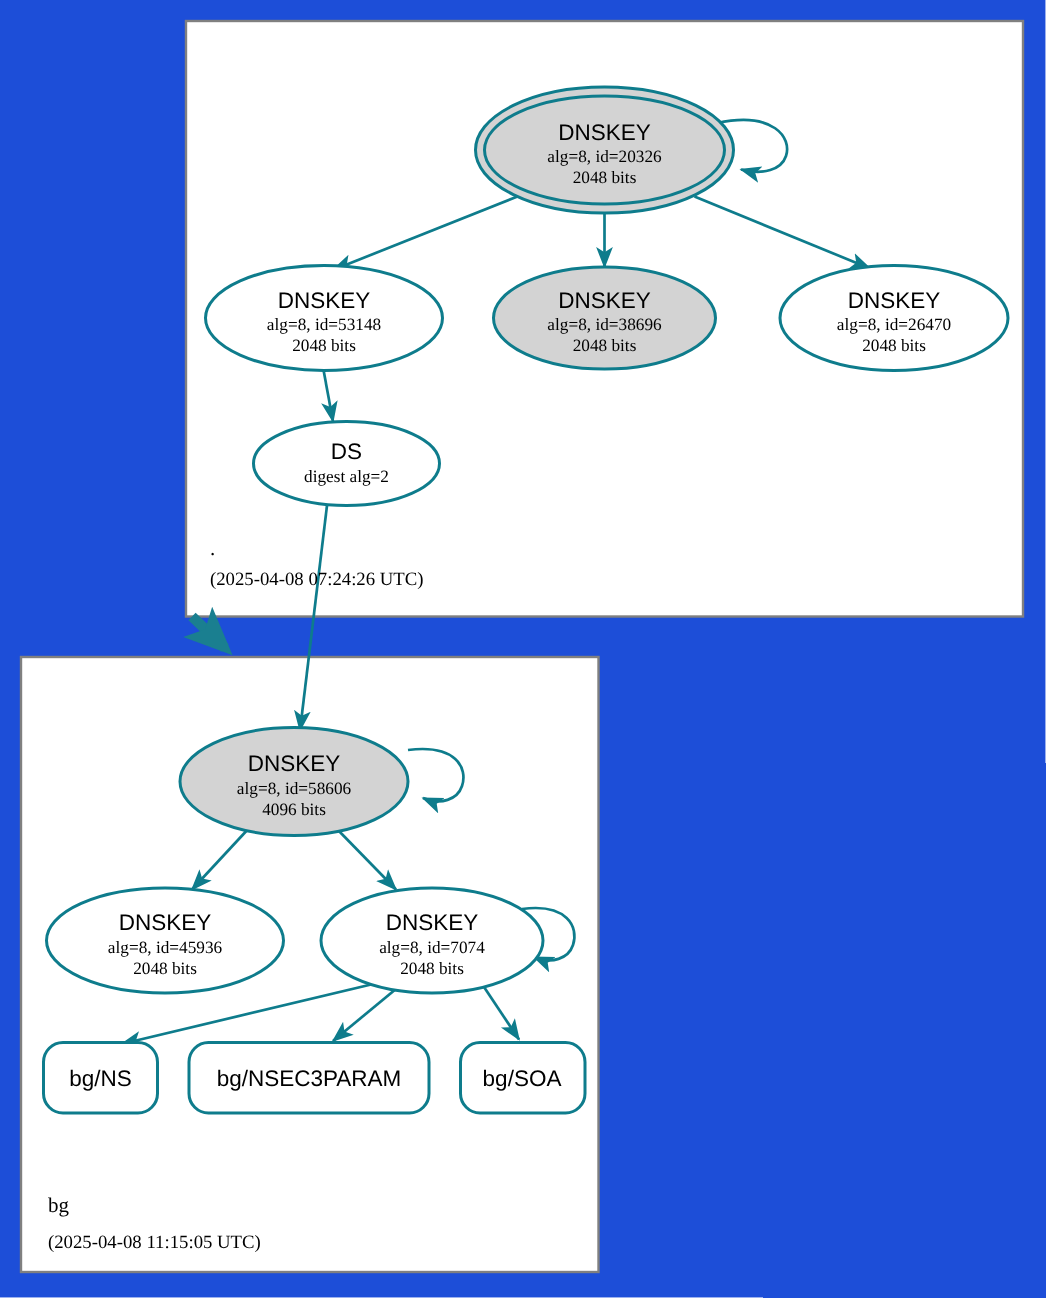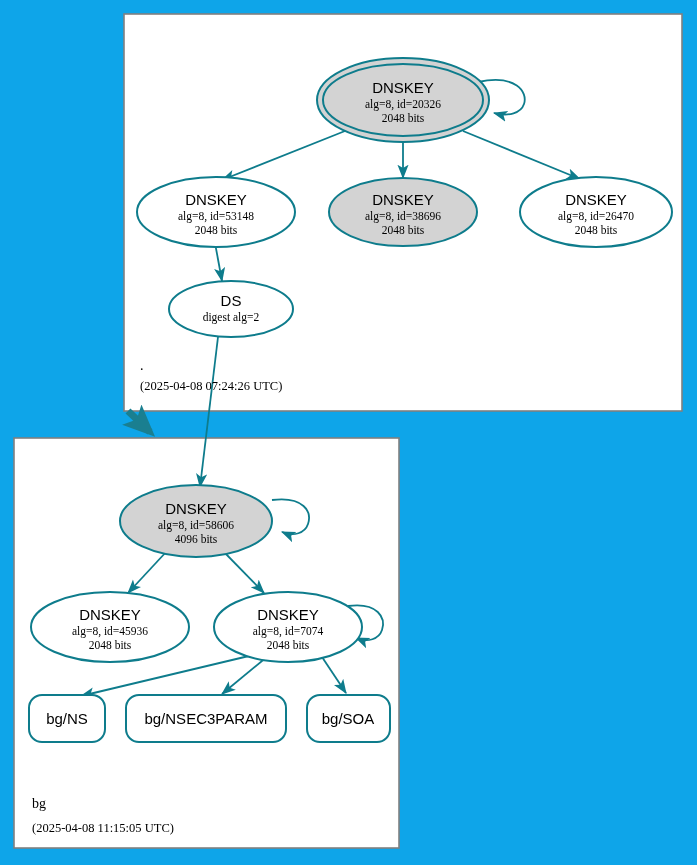--- a/index.html
+++ b/index.html
@@ -4,21 +4,21 @@
 <style>
   html, body {
     margin: 0;
     padding: 0;
     background: #ffffff;
   }
   #canvas {
     position: relative;
     width: 697px;
     height: 865px;
-    background: #0ea5e9;
+    background: #1d4ed8;
     font-family: "Liberation Serif", serif;
     overflow: hidden;
   }
   svg#graph {
     position: absolute;
     top: 0;
     left: 0;
     width: 697px;
     height: 865px;
   }

